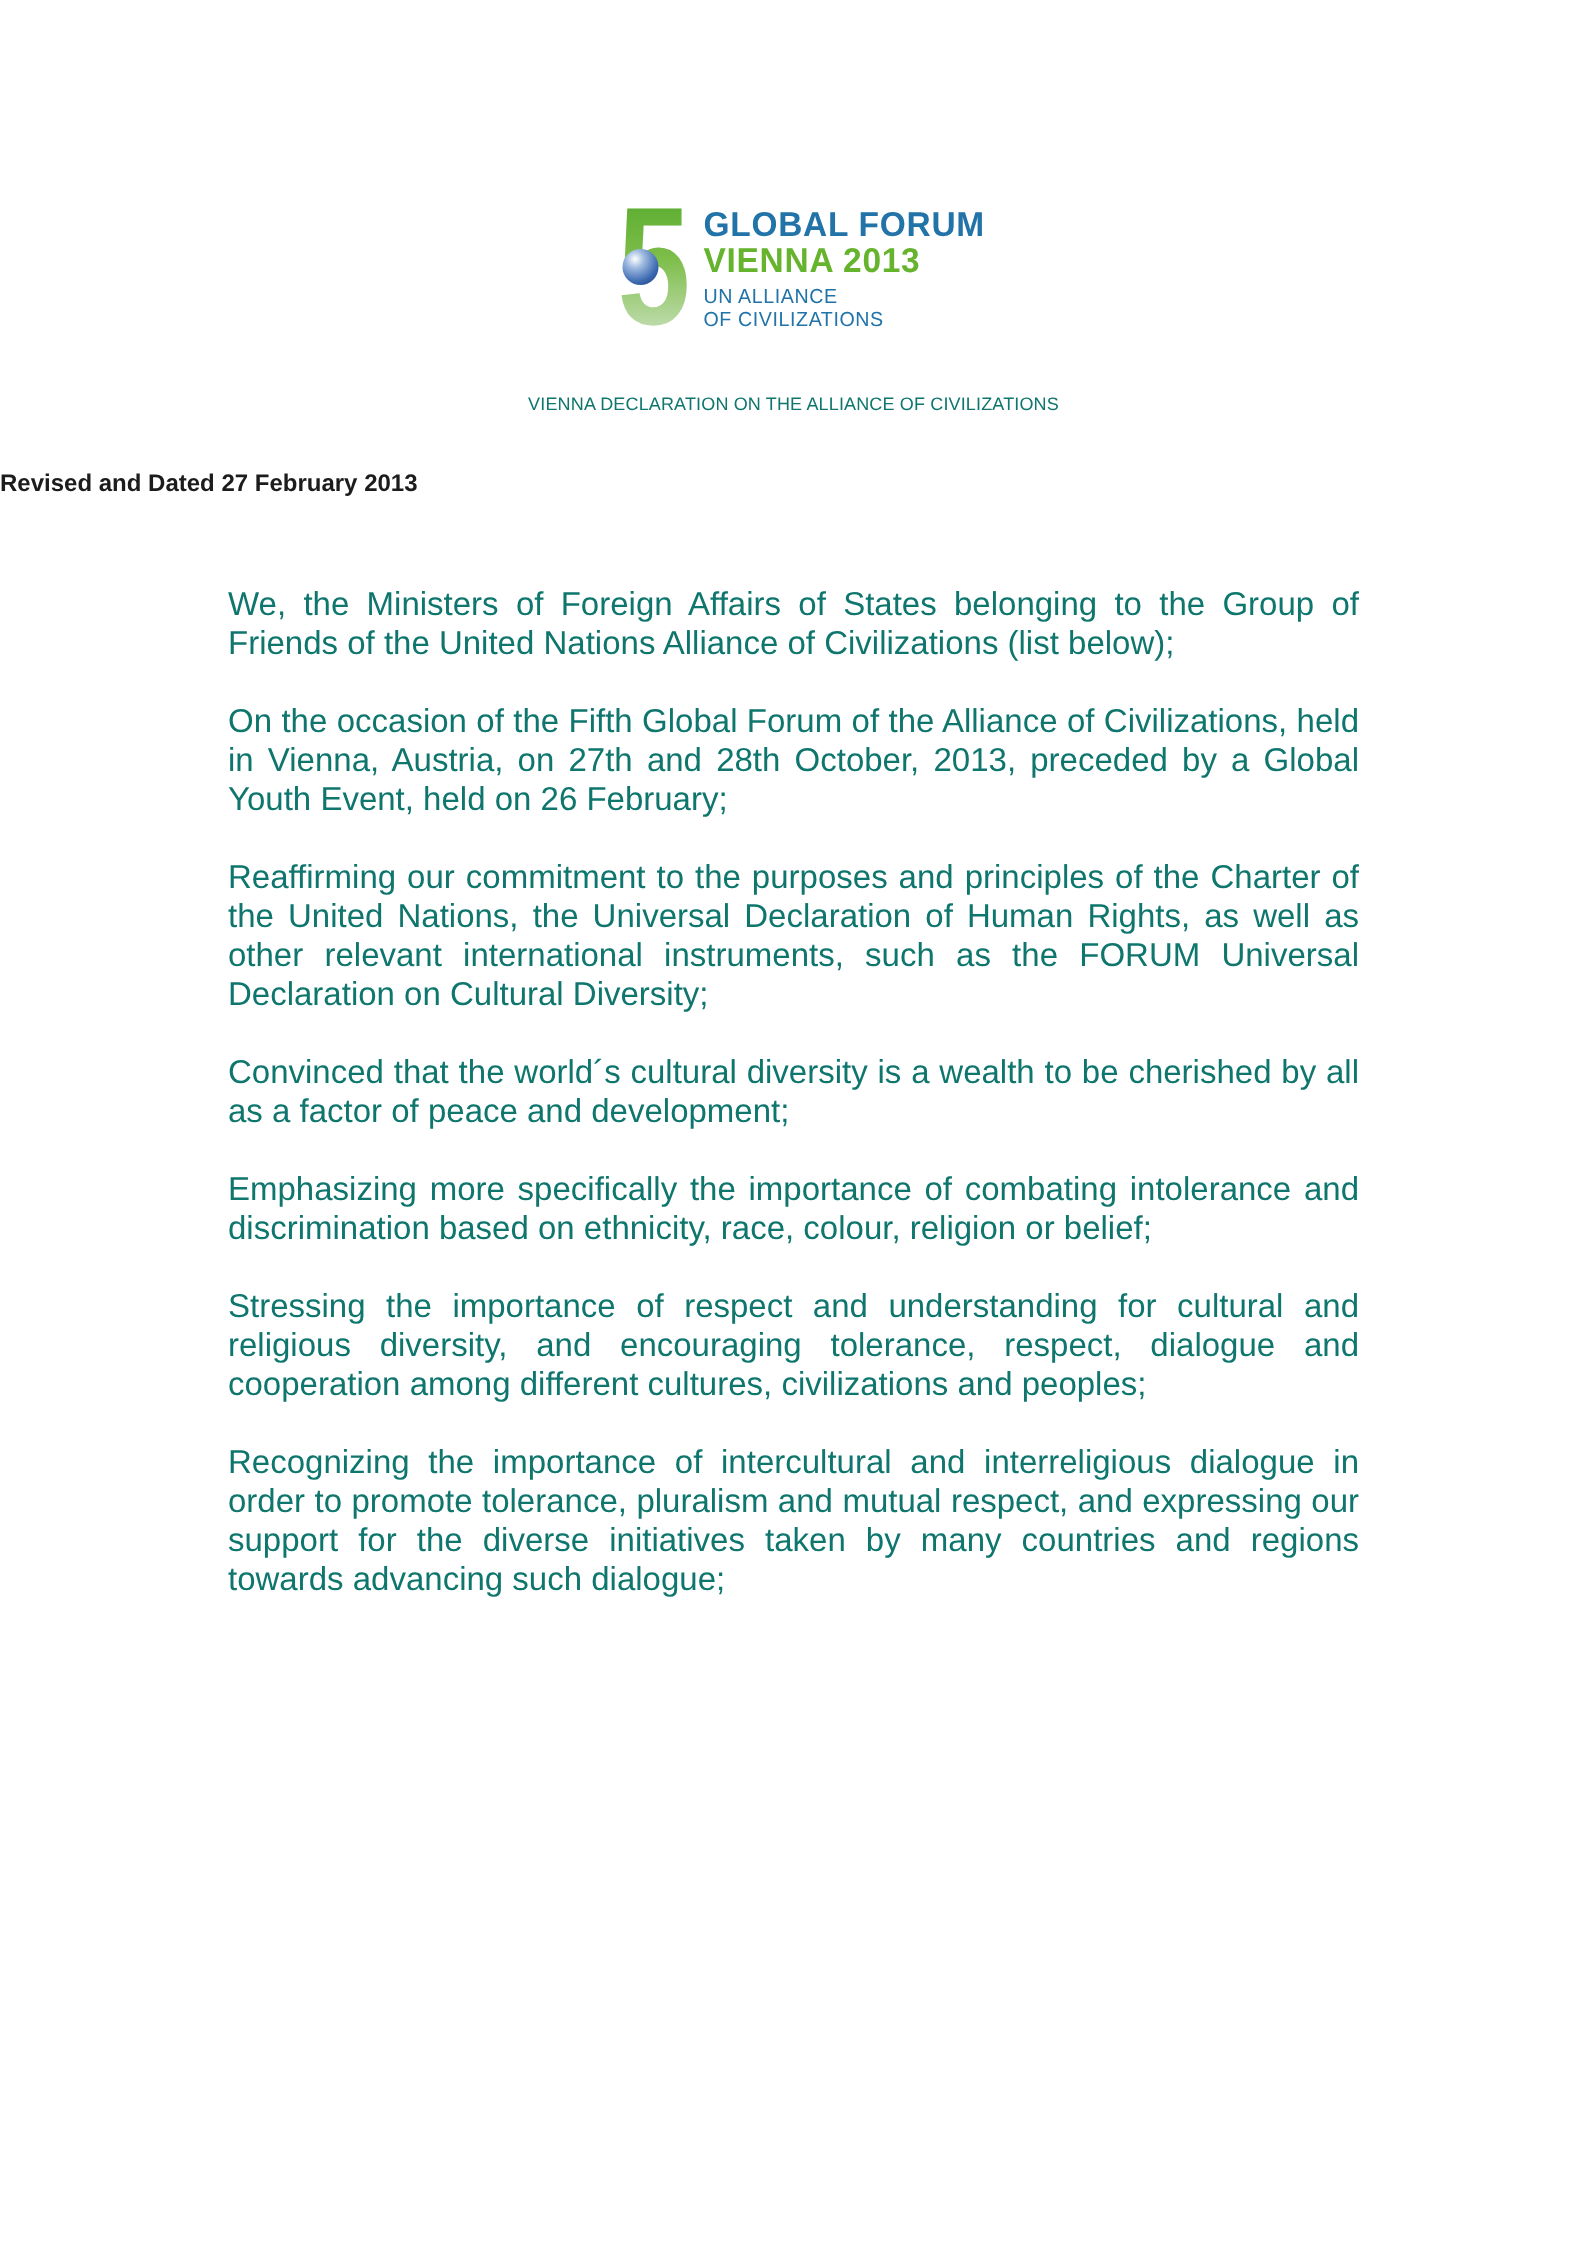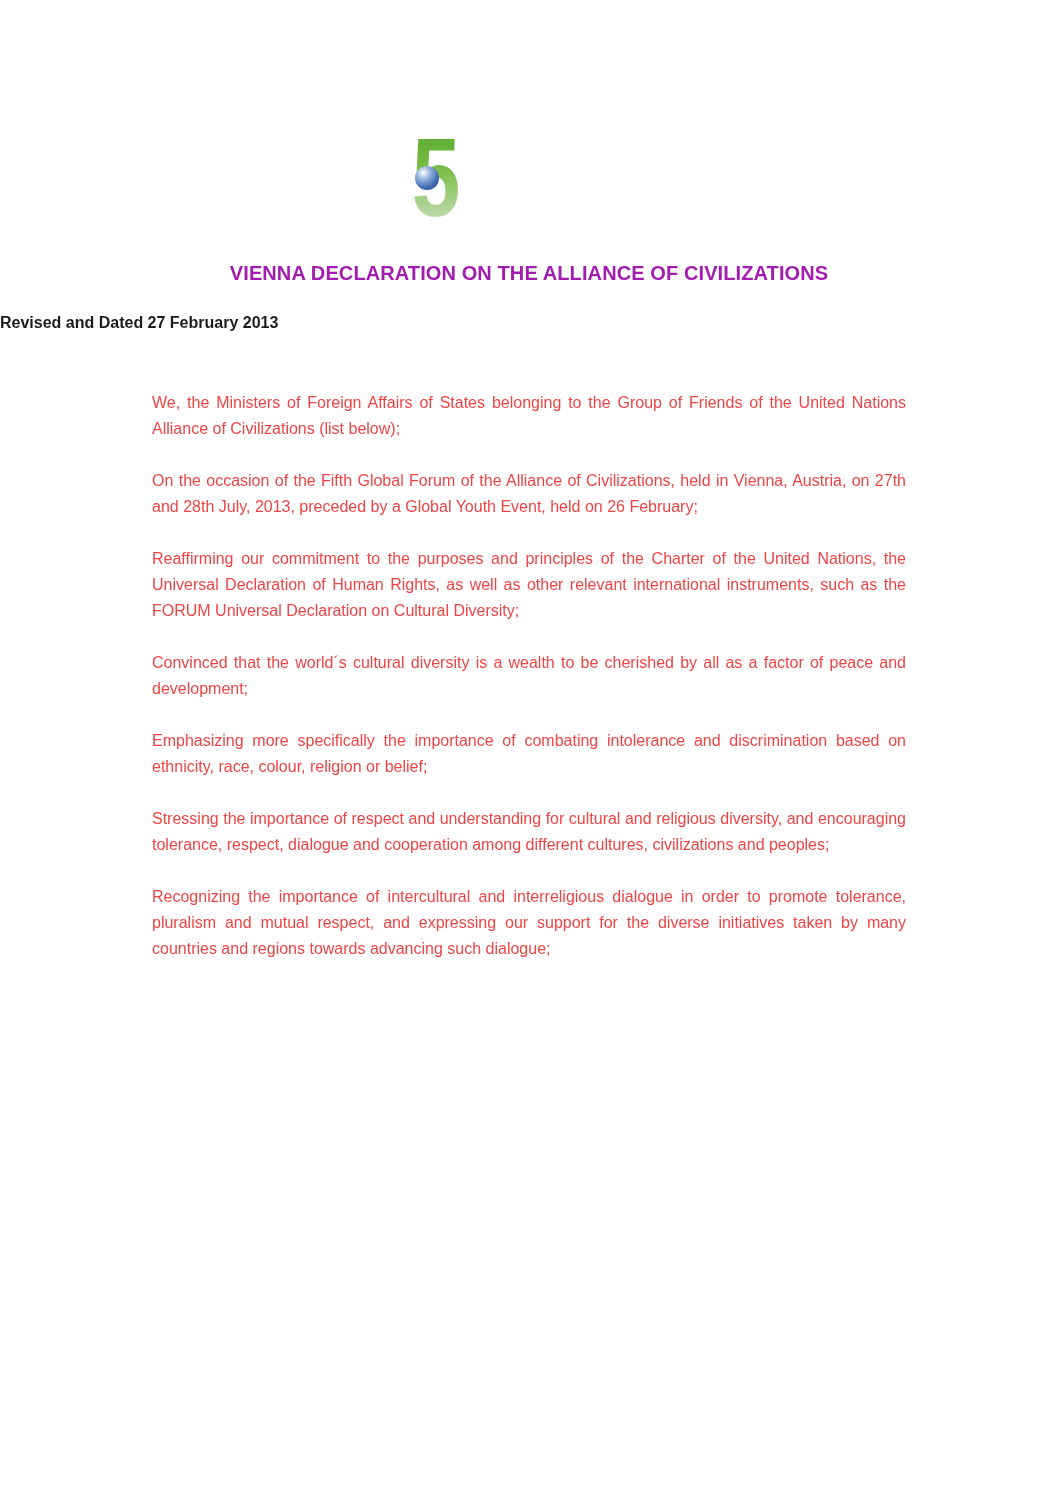--- a/index.html
+++ b/index.html
@@ -47,45 +47,45 @@
   }
   .logo-line-small.first { margin-top: 5px; }
 
   
   .doc-title {
     position: absolute;
     top: 262px;
     left: 0;
     width: 100%;
     text-align: center;
-    font-size: 20px;
-    font-weight: bold;
-    color: #a21caf;
+    font-size: 12px;
+    font-weight: normal;
+    color: #0f766e;
     letter-spacing: 0.1px;
   }
   .doc-subtitle {
     position: absolute;
     top: 314px;
     left: 0;
     width: 100%;
     text-align: left;
     font-size: 16px;
     font-weight: bold;
     color: #1c1c1c;
   }
 
   
   .doc-body {
     position: absolute;
     top: 390px;
     left: 152px;
     width: 754px;
-    font-size: 16px;
+    font-size: 22px;
     line-height: 26px;
-    color: #ef4444;
+    color: #0f766e;
     text-align: justify;
   }
   .doc-body p { margin: 0 0 26px 0; }
 </style>
 </head>
 <body>
 
 <div class="page">
 
   <div class="logo">
@@ -103,28 +103,34 @@
             <stop offset="0.75" style="stop-color: var(--sphere-mid, #3c69b0)"></stop>
             <stop offset="1" style="stop-color: var(--sphere-dark, #27498b)"></stop>
           </radialGradient>
         </defs>
         <g transform="translate(28,0) scale(0.78,1)">
           <text x="0" y="86" text-anchor="middle" font-family="Liberation Sans, sans-serif" font-weight="bold" font-size="112" fill="url(#g5)">5</text>
         </g>
         <circle cx="19" cy="48" r="12" fill="url(#gsphere)"></circle>
       </svg>
     </div>
+    <div class="logo-text">
+      <span class="logo-line-big blue">GLOBAL FORUM</span>
+      <span class="logo-line-big green">VIENNA 2013</span>
+      <span class="logo-line-small first">UN ALLIANCE</span>
+      <span class="logo-line-small">OF CIVILIZATIONS</span>
+    </div>
   </div>
 
   <div class="doc-title">VIENNA DECLARATION ON THE ALLIANCE OF CIVILIZATIONS</div>
   <div class="doc-subtitle">Revised and Dated 27 February 2013</div>
 
   <div class="doc-body">
     <p>We, the Ministers of Foreign Affairs of States belonging to the Group of Friends of the United Nations Alliance of Civilizations (list below);</p>
-    <p>On the occasion of the Fifth Global Forum of the Alliance of Civilizations, held in Vienna, Austria, on 27th and 28th July, 2013, preceded by a Global Youth Event, held on 26 February;</p>
+    <p>On the occasion of the Fifth Global Forum of the Alliance of Civilizations, held in Vienna, Austria, on 27th and 28th October, 2013, preceded by a Global Youth Event, held on 26 February;</p>
     <p>Reaffirming our commitment to the purposes and principles of the Charter of the United Nations, the Universal Declaration of Human Rights, as well as other relevant international instruments, such as the FORUM Universal Declaration on Cultural Diversity;</p>
     <p>Convinced that the world´s cultural diversity is a wealth to be cherished by all as a factor of peace and development;</p>
     <p>Emphasizing more specifically the importance of combating intolerance and discrimination based on ethnicity, race, colour, religion or belief;</p>
     <p>Stressing the importance of respect and understanding for cultural and religious diversity, and encouraging tolerance, respect, dialogue and cooperation among different cultures, civilizations and peoples;</p>
     <p>Recognizing the importance of intercultural and interreligious dialogue in order to promote tolerance, pluralism and mutual respect, and expressing our support for the diverse initiatives taken by many countries and regions towards advancing such dialogue;</p>
   </div>
 
 </div>
 
 </body></html>

